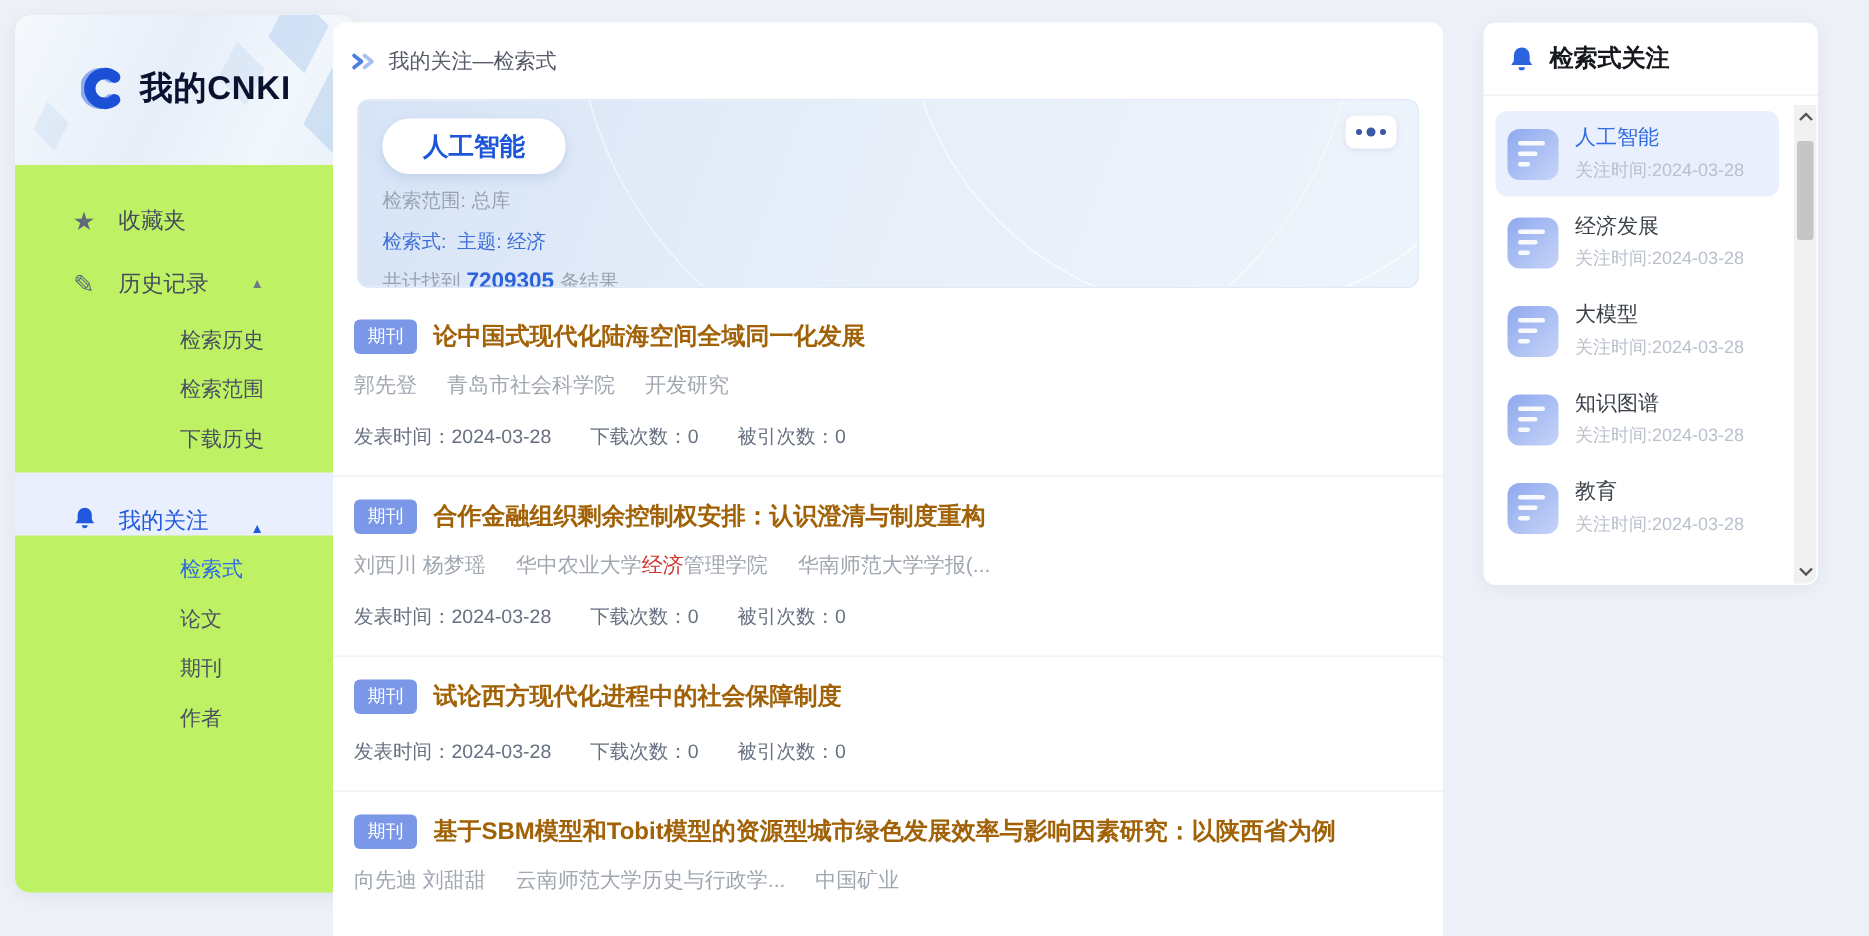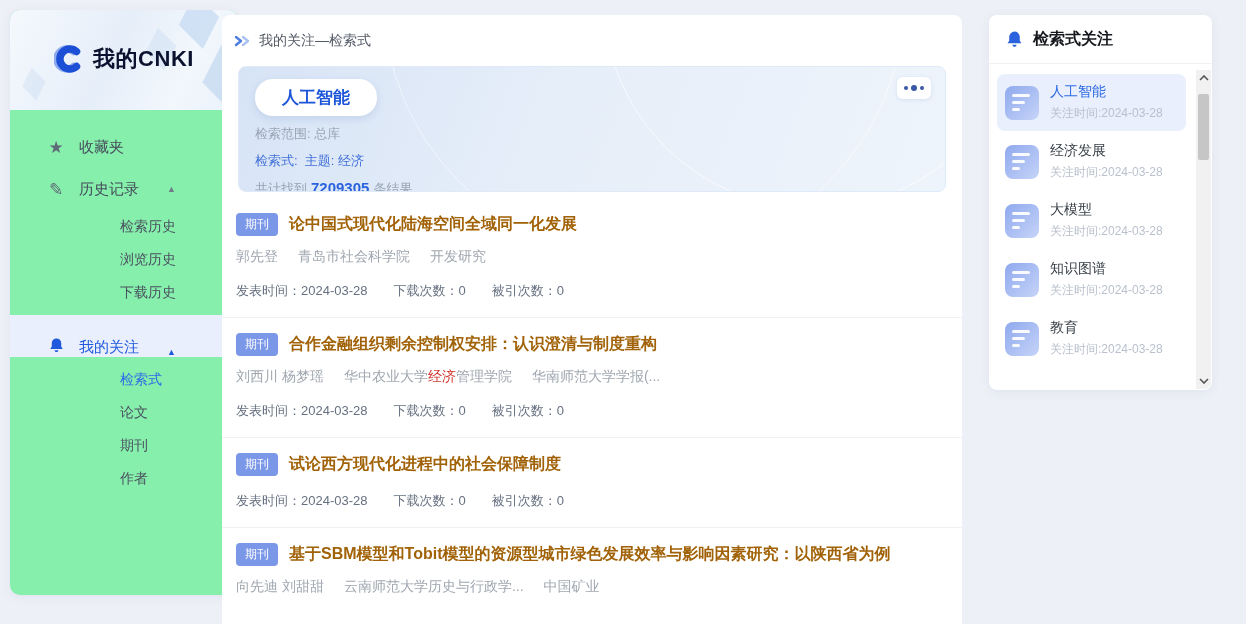--- a/index.html
+++ b/index.html
@@ -5,21 +5,21 @@
   * { margin:0; padding:0; box-sizing:border-box; }
   html,body { width:1246px; height:624px; overflow:hidden; }
   body {
     font-family:"Liberation Sans","DejaVu Sans",sans-serif;
     background:#edf0f6; position:relative; color:#333;
   }
 
   
   .sidebar {
     position:absolute; left:10px; top:10px; width:228px; height:585px;
-    background:#86efac; border-radius:10px; overflow:hidden;
+    background:#bef264; border-radius:10px; overflow:hidden;
     box-shadow:0 2px 10px rgba(110,130,170,.10);
   }
   .logo-area {
     position:relative; height:100px; overflow:hidden;
     background:linear-gradient(115deg,#f5f9fd 0%,#e6eef9 45%,#f2f7fc 75%,#e9f1fa 100%);
   }
   .cube { position:absolute; background:rgba(160,190,230,.28); transform:rotate(45deg) skewX(18deg); }
   .cube.c1 { width:34px;height:34px; right:22px; top:-6px; background:rgba(170,200,238,.45);}
   .cube.c2 { width:26px;height:26px; right:64px; top:26px; background:rgba(185,210,240,.30);}
   .cube.c3 { width:40px;height:40px; right:-8px; top:48px; background:rgba(150,185,230,.35);}
@@ -144,21 +144,21 @@
     <div class="m-row">
       <span class="m-icon">★</span>
       <span class="m-label">收藏夹</span>
     </div>
     <div class="m-row">
       <span class="m-icon">✎</span>
       <span class="m-label">历史记录</span>
       <span class="m-arrow">▲</span>
     </div>
     <div class="m-sub">检索历史</div>
-    <div class="m-sub">浏览历史</div>
+    <div class="m-sub">检索范围</div>
     <div class="m-sub">下载历史</div>
     <div class="gap-sm"></div>
     <div class="m-row active">
       <span class="m-icon">
         <svg width="17" height="17" viewBox="0 0 18 18">
             <path d="M9 1.5a5 5 0 0 0-5 5v3.6L2.4 12.6h13.2L14 10.1V6.5a5 5 0 0 0-5-5z" fill="#2059dd"></path>
             <path d="M7 14a2 2 0 0 0 4 0z" fill="#2059dd"></path>
           </svg>
       </span>
       <span class="m-label">我的关注</span>

